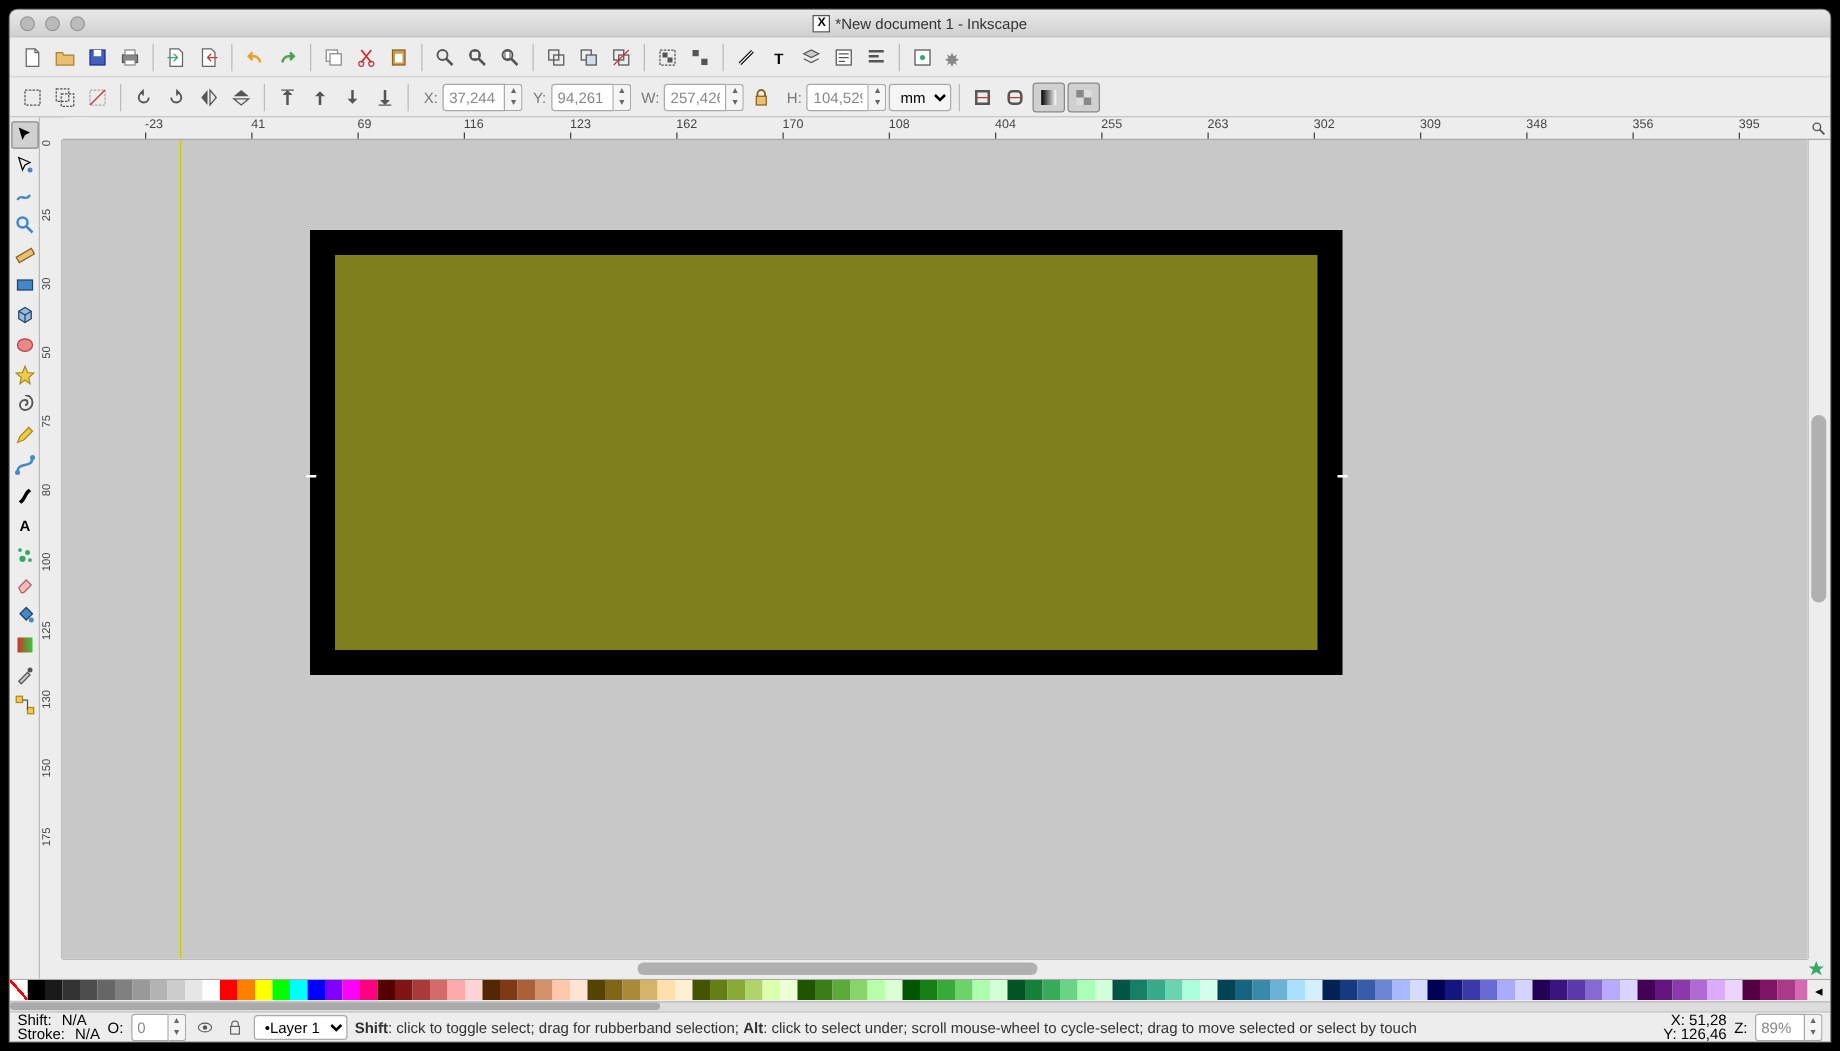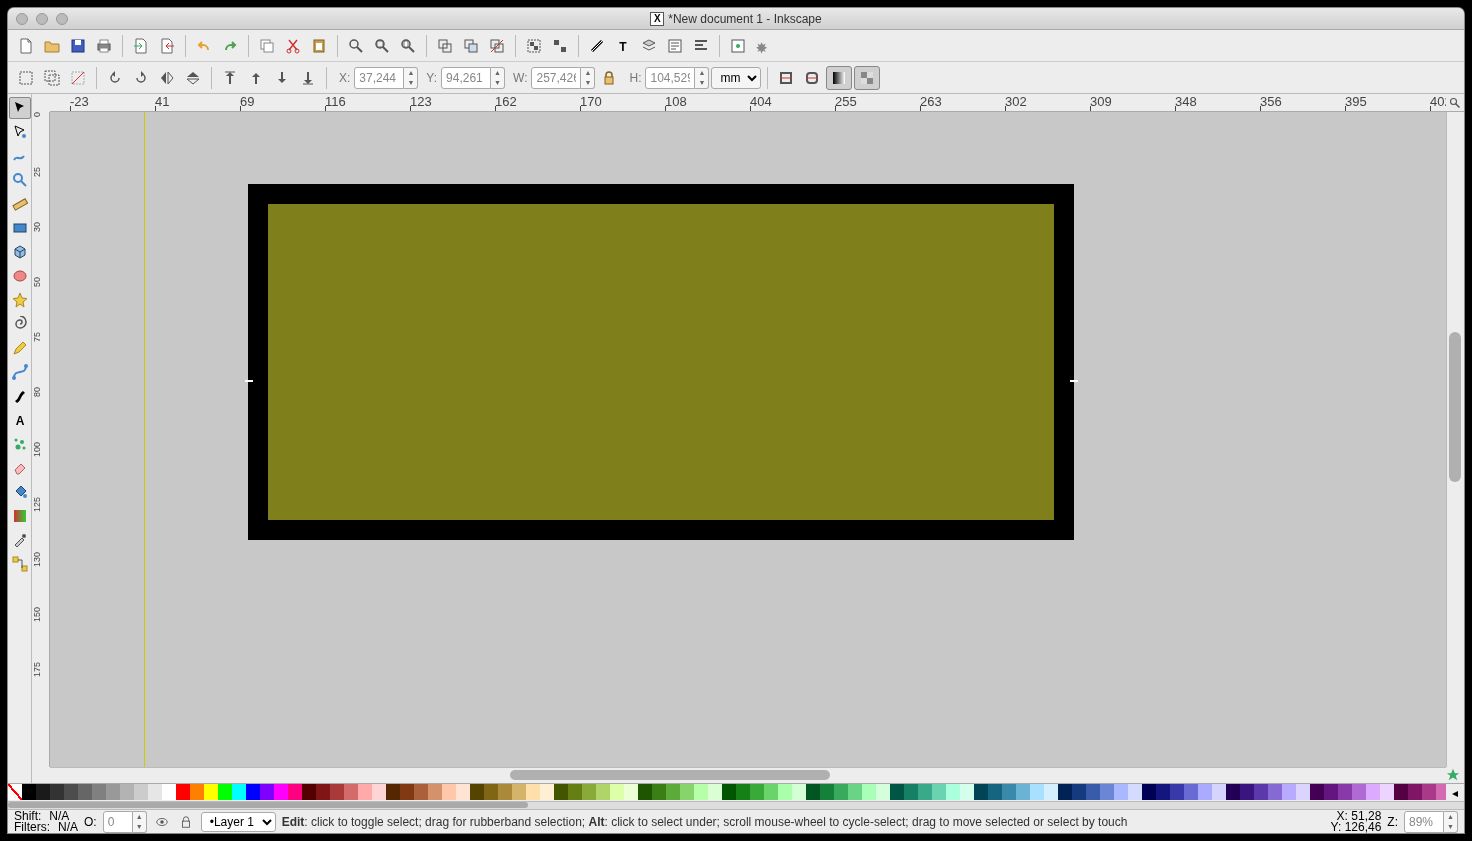--- a/index.html
+++ b/index.html
@@ -24,21 +24,21 @@
 .spin .arrows span{ flex:1; font-size:7px; text-align:center; line-height:10px; color:#666;}
 .unit-sel{ height:22px; border:1px solid #aaa; border-radius:3px; background:#f5f5f5; padding:0 4px;}
 .tb-toggle{ width:26px; height:24px; border:1px solid #aaa; border-radius:3px; display:flex; align-items:center; justify-content:center; background:#f5f5f5;}
 .tb-toggle.active{ background:#d0d0d0; border-color:#888;}
 .main { flex:1; display:flex; min-height:0; position:relative;}
 .toolbox { width:24px; background:#ededed; border-right:1px solid #bbb; display:flex; flex-direction:column; padding-top:2px;}
 .tool { width:22px; height:22px; margin:1px auto; border:1px solid transparent; border-radius:2px; display:flex; align-items:center; justify-content:center; cursor:default;}
 .tool.active{ background:#d0d0d0; border-color:#888;}
 .canvas-area{ flex:1; display:flex; flex-direction:column; min-width:0;}
 .ruler-h{ height:18px; background:#ededed; border-bottom:1px solid #aaa; position:relative; overflow:hidden; margin-left:18px; margin-right:18px;}
-.ruler-h .tick{ position:absolute; top:0; font-size:13px; color:#444;}
+.ruler-h .tick{ position:absolute; top:0; font-size:10px; color:#444;margin-left:46px;}
 .ruler-h .tick::before{ content:""; position:absolute; left:0; top:12px; width:1px; height:6px; background:#444;}
 .canvas-row{ flex:1; display:flex; min-height:0;}
 .ruler-v{ width:18px; background:#ededed; border-right:1px solid #aaa; position:relative; overflow:hidden;}
 .ruler-v .tick{ position:absolute; left:0; font-size:9px; color:#444; writing-mode:vertical-rl; transform:rotate(180deg);}
 .canvas{ flex:1; background:#c8c8c8; position:relative; overflow:hidden;}
 .guide-v{ position:absolute; top:0; bottom:0; width:1px; background:#cccc00;}
 .rect-obj{ position:absolute; background:#000;}
 .rect-inner{ position:absolute; background:#7f7f1c;}
 .handle{ position:absolute; width:8px; height:2px; background:#fff;}
 .vscroll{ width:18px; background:#ededed; border-left:1px solid #bbb; position:relative;}
@@ -691,21 +691,21 @@
       <div class="thumb"></div>
     </div>
 
   <div class="statusbar">
     <div class="fillstroke">
       <div>
           <span>Shift:</span>
           <span>N/A</span>
         </div>
       <div>
-          <span>Filters:</span>
+          <span>Stroke:</span>
           <span>N/A</span>
         </div>
     </div>
     <span>O:</span>
     <div class="spin">
         <input style="width: 30px;" value="0">
         <div class="arrows">
           <span>▲</span>
           <span>▼</span>
         </div>
@@ -717,21 +717,21 @@
         </svg>
       </div>
     <div class="tb-btn" style="width:18px;height:18px;">
         <svg width="14" height="14" viewBox="0 0 16 16">
           <rect x="4" y="7" width="8" height="7" fill="none" stroke="#555"></rect>
           <path d="M5 7V5a3 3 0 0 1 6 0v2" fill="none" stroke="#555"></path>
         </svg>
       </div>
     <select class="layer-sel"><option>•Layer 1</option></select>
     <div class="hint">
-      <b>Edit</b><span>: click to toggle select; drag for rubberband selection; </span><b>Alt</b><span>: click to select under; scroll mouse-wheel to cycle-select; drag to move selected or select by touch</span>
+      <b>Shift</b><span>: click to toggle select; drag for rubberband selection; </span><b>Alt</b><span>: click to select under; scroll mouse-wheel to cycle-select; drag to move selected or select by touch</span>
     </div>
     <div class="coords">
       <div><span>X:</span> <span>51,28</span></div>
       <div><span>Y:</span> <span>126,46</span></div>
     </div>
     <span>Z:</span>
     <div class="spin">
         <input style="width: 40px;" value="89%">
         <div class="arrows">
           <span>▲</span>

